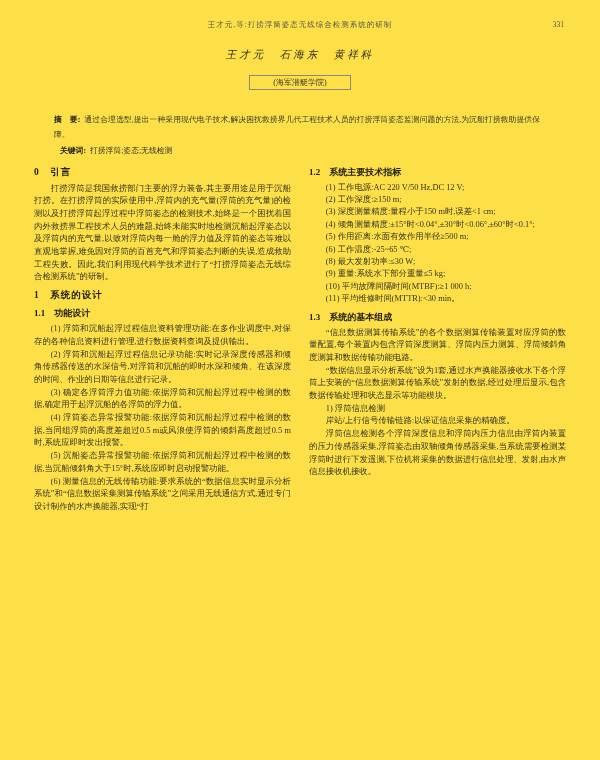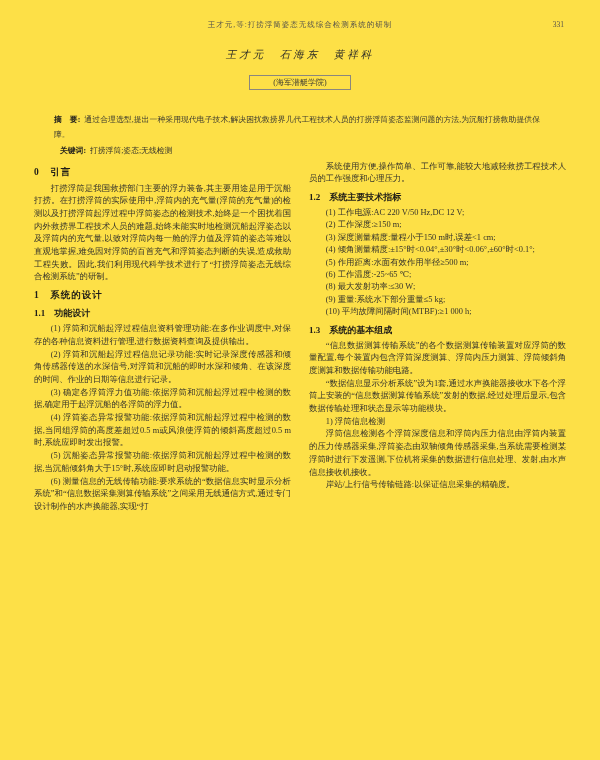--- a/index.html
+++ b/index.html
@@ -129,33 +129,33 @@
       <h3>1.1　功能设计</h3>
       <p class="indent">(1) 浮筒和沉船起浮过程信息资料管理功能:在多作业调度中,对保存的各种信息资料进行管理,进行数据资料查询及提供输出。</p>
       <p class="indent">(2) 浮筒和沉船起浮过程信息记录功能:实时记录深度传感器和倾角传感器传送的水深信号,对浮筒和沉船的即时水深和倾角、在该深度的时间、作业的日期等信息进行记录。</p>
       <p class="indent">(3) 确定各浮筒浮力值功能:依据浮筒和沉船起浮过程中检测的数据,确定用于起浮沉船的各浮筒的浮力值。</p>
       <p class="indent">(4) 浮筒姿态异常报警功能:依据浮筒和沉船起浮过程中检测的数据,当同组浮筒的高度差超过0.5 m或风浪使浮筒的倾斜高度超过0.5 m时,系统应即时发出报警。</p>
       <p class="indent">(5) 沉船姿态异常报警功能:依据浮筒和沉船起浮过程中检测的数据,当沉船倾斜角大于15°时,系统应即时启动报警功能。</p>
       <p class="indent">(6) 测量信息的无线传输功能:要求系统的“数据信息实时显示分析系统”和“信息数据采集测算传输系统”之间采用无线通信方式,通过专门设计制作的水声换能器,实现“打</p>
     </div>
 
     <div class="col">
-      <p class="indent">系统使用方便,操作简单、工作可靠,能较大地减轻救捞工程技术人员的工作强度和心理压力。</p>
       <h3>1.2　系统主要技术指标</h3>
       <p class="indent spec">(1) 工作电源:AC 220 V/50 Hz,DC 12 V;</p>
       <p class="indent spec">(2) 工作深度:≥150 m;</p>
       <p class="indent spec">(3) 深度测量精度:量程小于150 m时,误差&lt;1 cm;</p>
       <p class="indent spec">(4) 倾角测量精度:±15°时&lt;0.04°,±30°时&lt;0.06°,±60°时&lt;0.1°;</p>
       <p class="indent spec">(5) 作用距离:水面有效作用半径≥500 m;</p>
       <p class="indent spec">(6) 工作温度:-25~65 ℃;</p>
       <p class="indent spec">(8) 最大发射功率:≤30 W;</p>
       <p class="indent spec">(9) 重量:系统水下部分重量≤5 kg;</p>
       <p class="indent spec">(10) 平均故障间隔时间(MTBF):≥1 000 h;</p>
+      <p class="indent spec">(11) 平均维修时间(MTTR):&lt;30 min。</p>
       <h3>1.3　系统的基本组成</h3>
       <p class="indent">“信息数据测算传输系统”的各个数据测算传输装置对应浮筒的数量配置,每个装置内包含浮筒深度测算、浮筒内压力测算、浮筒倾斜角度测算和数据传输功能电路。</p>
       <p class="indent">“数据信息显示分析系统”设为1套,通过水声换能器接收水下各个浮筒上安装的“信息数据测算传输系统”发射的数据,经过处理后显示,包含数据传输处理和状态显示等功能模块。</p>
       <p class="indent">1) 浮筒信息检测</p>
+      <p class="indent">岸站/上行信号传输链路:以保证信息采集的精确度。</p>
       <p class="indent">浮筒信息检测各个浮筒深度信息和浮筒内压力信息由浮筒内装置的压力传感器采集,浮筒姿态由双轴倾角传感器采集,当系统需要检测某浮筒时进行下发遥测,下位机将采集的数据进行信息处理、发射,由水声信息接收机接收。</p>
-      <p class="indent">岸站/上行信号传输链路:以保证信息采集的精确度。</p>
     </div>
 
   </div>
 </div>
 
 </body></html>

